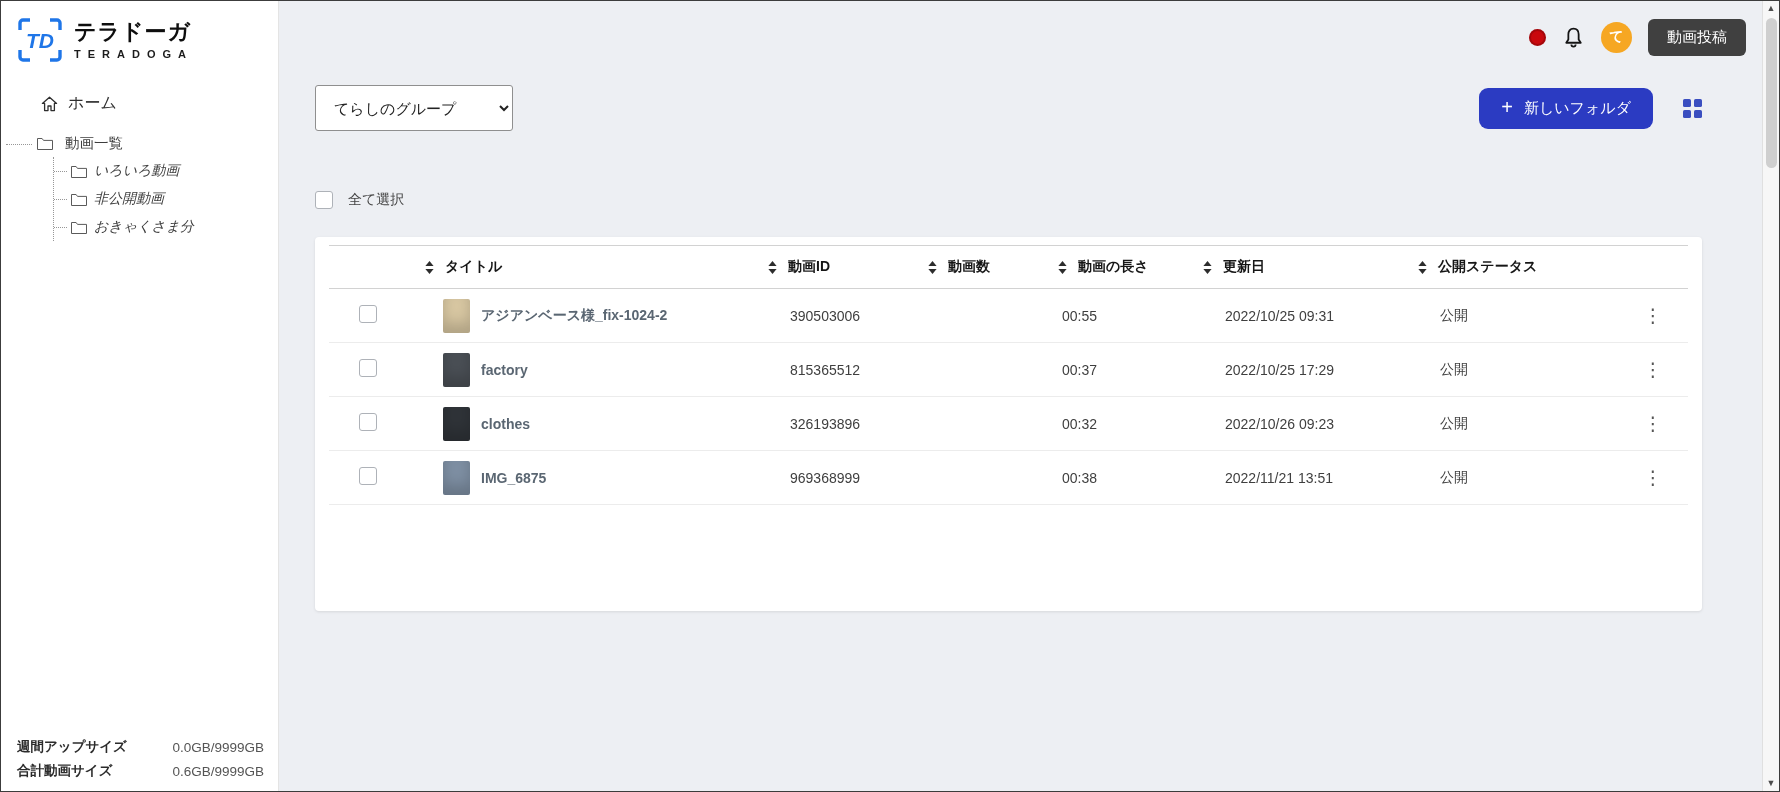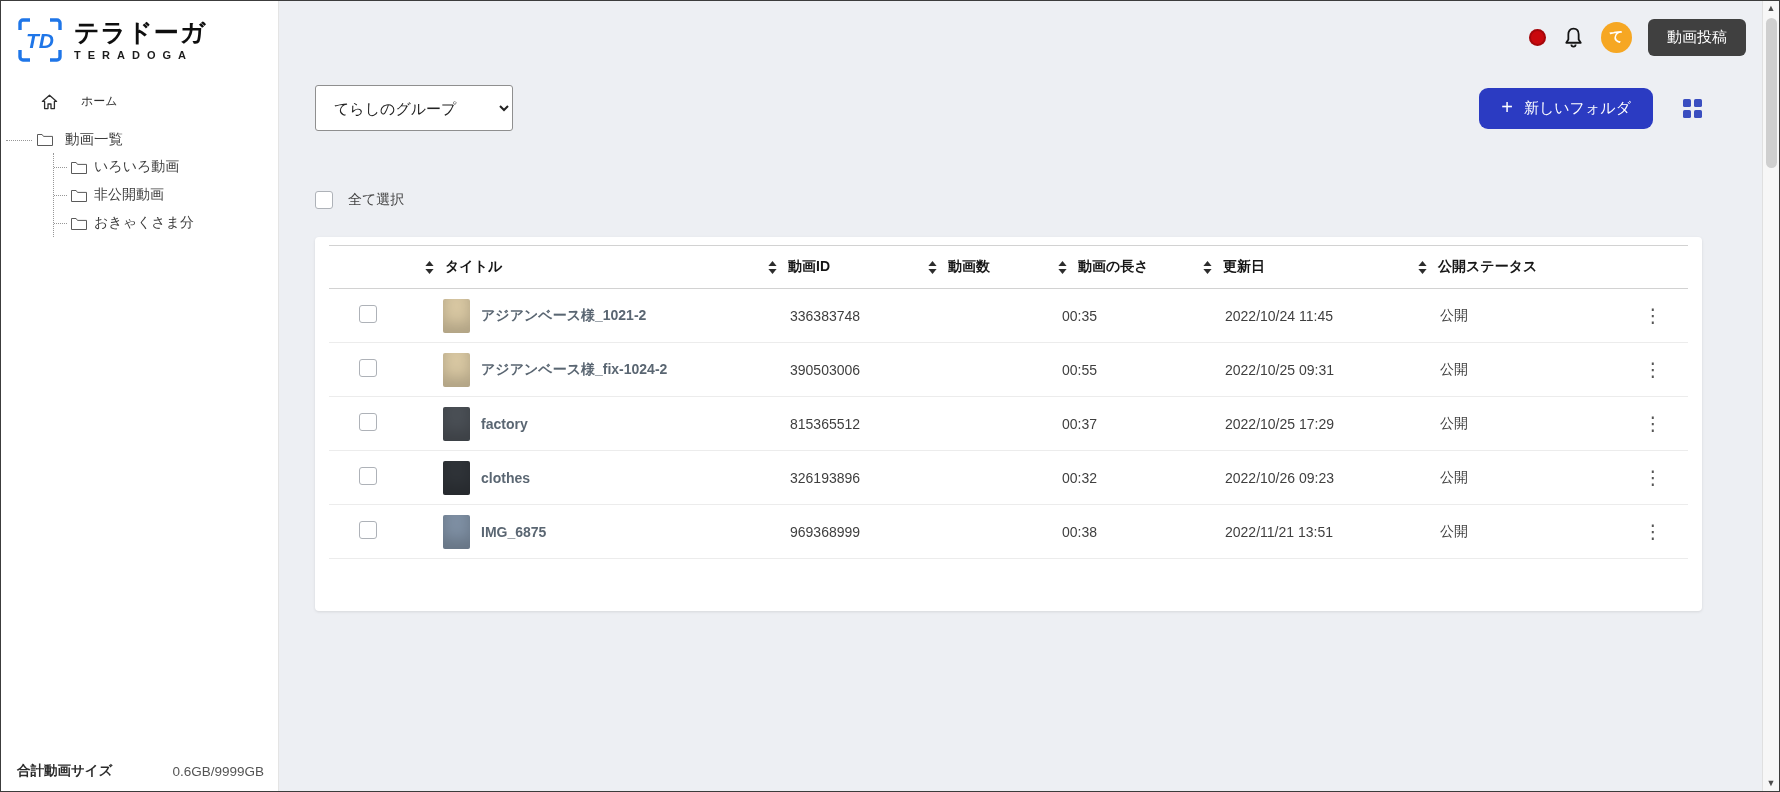--- a/index.html
+++ b/index.html
@@ -1,27 +1,27 @@
 <!DOCTYPE html>
 <html><head>
 <meta charset="utf-8">
 <style>
   html,body { margin:0; padding:0; background:#fff; font-family:"Liberation Sans","DejaVu Sans",sans-serif; }
   .viewport { width:1780px; height:792px; box-sizing:border-box; border:1px solid #3c3c3c; display:flex; overflow:hidden; background:#fff; position:relative; }
 
   
   .sidebar { width:278px; min-width:278px; background:#fff; border-right:1px solid #e4e4e4; position:relative; box-sizing:border-box; }
   .brand { display:flex; align-items:center; gap:11px; padding:16px 10px 4px 16px; cursor:pointer; }
-  .brand-jp { font-size:25px; font-weight:bold; color:#0e0e0e; letter-spacing:1px; line-height:1.1; }
+  .brand-jp { font-size:22px; font-weight:bold; color:#0e0e0e; letter-spacing:1px; line-height:1.1; }
   .brand-en { font-size:11px; font-weight:bold; color:#1c1c1c; letter-spacing:7px; margin-top:3px; }
-  .home-row { display:flex; align-items:center; gap:23px; padding:26px 0 0 40px; font-size:12px; color:#2e2e2e; cursor:pointer; }
+  .home-row { display:flex; align-items:center; gap:10px; padding:26px 0 0 40px; font-size:16px; color:#2e2e2e; cursor:pointer; }
   .tree { margin-top:20px; font-size:14px; color:#3d3d3d; }
   .tree-root { display:flex; align-items:center; gap:12px; padding-left:36px; position:relative; cursor:pointer; font-size:14.5px; }
   .tree-root::before { content:""; position:absolute; left:5px; top:50%; width:26px; border-top:1px dotted #979797; }
-  .tree-children { list-style:none; margin:4px 0 17px 52px; padding:0; border-left:1px dotted #979797; }
+  .tree-children { list-style:none; margin:4px 0 17px 52px; padding:0; border-left:1px dotted #979797;font-style:italic; }
   .tree-item { position:relative; padding:3px 0 3px 15px; cursor:pointer; }
   .tree-item::before { content:""; position:absolute; left:0; top:50%; width:13px; border-top:1px dotted #979797; }
   .folder-row { display:inline-flex; align-items:center; gap:7px; padding:2px 8px 2px 2px; border-radius:1px; }
   .tree-item.selected .folder-row { background:#d6d6d6; }
   .storage { position:absolute; left:16px; right:14px; bottom:8px; font-size:13.5px; }
   .storage-row { display:flex; justify-content:space-between; align-items:center; padding:3px 0; }
   .storage-label { font-weight:bold; color:#2b2b2b; }
   .storage-value { color:#555; }
 
   
@@ -140,20 +140,24 @@
                   <path d="M.5 1.5 h4.6 l1.4 1.9 h9 v9.1 H.5 Z" fill="#fff" stroke="#5a5a5a"></path>
                 </svg>
       </span>
       <span class="folder-label">おきゃくさま分</span>
     </span>
   </li>
 </ul>
     </div>
 
     <div class="storage">
+      <div class="storage-row">
+        <span class="storage-label">週間アップサイズ</span>
+        <span class="storage-value">0.0GB/9999GB</span>
+      </div>
       <div class="storage-row">
         <span class="storage-label">合計動画サイズ</span>
         <span class="storage-value">0.6GB/9999GB</span>
       </div>
     </div>
   </aside>
 
   <div class="main">
 
     <div class="topbar">
@@ -273,35 +277,20 @@
                       <path d="M4.5 13 L8.6 8 H.4 Z" fill="#2d2d2d"></path>
                     </svg>
                   </span>
                   <span>公開ステータス</span>
                 </span>
               </th>
             <th class="kebab-cell"></th>
           </tr>
         </thead>
         <tbody id="table-body">
-  <tr>
-    <td class="check"><input type="checkbox" style=""></td>
-    <td>
-      <span class="cell-title">
-        <span class="thumb" style="background: rgb(216, 199, 162);"></span>
-        <span class="title-text">アジアンベース様_1021-2</span>
-      </span>
-    </td>
-    <td class="pad">336383748</td>
-    <td class="pad"></td>
-    <td class="dur">00:35</td>
-    <td class="pad">2022/10/24 11:45</td>
-    <td class="pad">公開</td>
-    <td class="kebab-cell"><span class="kebab">⋮</span></td>
-  </tr>
 
   <tr>
     <td class="check"><input type="checkbox" style=""></td>
     <td>
       <span class="cell-title">
         <span class="thumb" style="background: rgb(216, 199, 162);"></span>
         <span class="title-text">アジアンベース様_fix-1024-2</span>
       </span>
     </td>
     <td class="pad">390503006</td>

